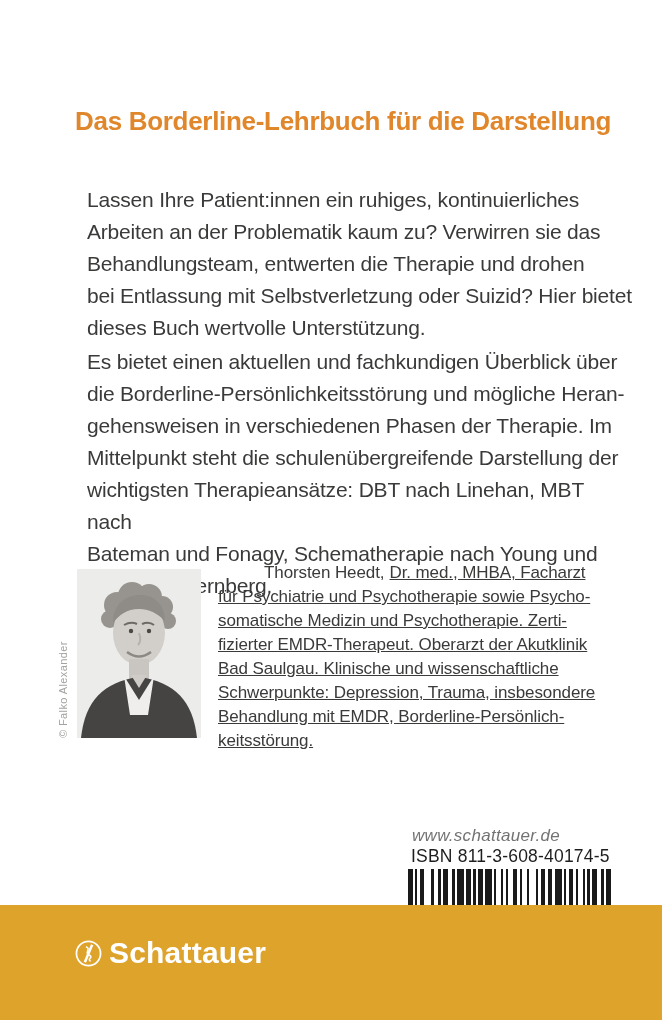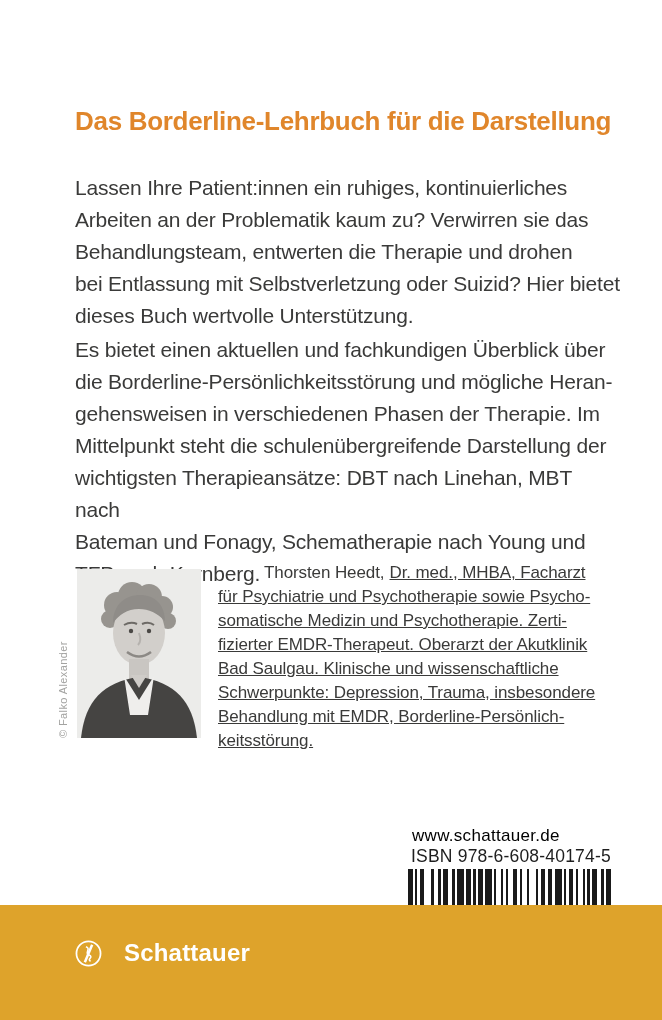--- a/index.html
+++ b/index.html
@@ -17,21 +17,21 @@
     margin: 0;
     font-size: 26px;
     font-weight: bold;
     letter-spacing: -0.3px;
     color: #E0862B;
     line-height: 30px;
   }
   .para {
     position: absolute;
     left: 75px; width: 545px;
-    margin: 0;
+    margin: 12px;
     font-size: 21px;
     line-height: 32px;
     letter-spacing: -0.2px;
     color: #3A3A39;
     white-space: pre-line;
   }
   .para1 { top: 172px; }
   .para2 { top: 334px; }
   .credit {
     position: absolute;
@@ -57,21 +57,22 @@
     letter-spacing: -0.1px;
     color: #3A3A39;
   }
   .bio strong { font-weight: normal; margin-right: 0.30em; padding-left: 46px; }
   .bio .bio-rest { white-space: pre-line; text-decoration: underline; }
   .weburl {
     position: absolute;
     left: 412px; top: 826px;
     font-size: 17px;
     letter-spacing: 0.3px;
-    color: #000000;
+    color: #737373;
+    font-style: italic;
   }
   .isbn {
     position: absolute;
     left: 411px; top: 846px;
     font-size: 17.5px;
     letter-spacing: 0.2px;
     color: #1E1E1E;
   }
   .barcode {
     position: absolute;
@@ -88,22 +89,22 @@
     background: #DEA32B;
   }
   .logo {
     position: absolute;
     left: 75px; top: 33px;
     display: flex;
     align-items: center;
   }
   .logo-icon { width: 27px; height: 27px; display: block; }
   .logo-text {
-    margin-left: 22px;
-    font-size: 24px;
+    margin-left: 7px;
+    font-size: 30px;
     font-weight: bold;
     letter-spacing: 0.2px;
     color: #ffffff;
     line-height: 30px;
     text-align: right;
   }
 </style>
 </head>
 <body>
 
@@ -155,21 +156,21 @@
   <div class="bio"><strong>Thorsten Heedt,</strong><span class="bio-rest">Dr. med., MHBA, Facharzt
 für Psychiatrie und Psychotherapie sowie Psycho-
 somatische Medizin und Psychotherapie. Zerti-
 fizierter EMDR-Therapeut. Oberarzt der Akutklinik
 Bad Saulgau. Klinische und wissenschaftliche
 Schwerpunkte: Depression, Trauma, insbesondere
 Behandlung mit EMDR, Borderline-Persönlich-
 keitsstörung.</span></div>
 
   <div class="weburl">www.schattauer.de</div>
-  <div class="isbn">ISBN 978-6-608-40174-5</div>
+  <div class="isbn">ISBN 811-3-608-40174-5</div>
   <div class="barcode">
       <div style="width: 4.65909px; background: rgb(26, 26, 26);"></div>
       <div style="width: 2.32955px; background: transparent;"></div>
       <div style="width: 2.32955px; background: rgb(26, 26, 26);"></div>
       <div style="width: 2.32955px; background: transparent;"></div>
       <div style="width: 4.65909px; background: rgb(26, 26, 26);"></div>
       <div style="width: 6.98864px; background: transparent;"></div>
       <div style="width: 2.32955px; background: rgb(26, 26, 26);"></div>
       <div style="width: 4.65909px; background: transparent;"></div>
       <div style="width: 2.32955px; background: rgb(26, 26, 26);"></div>

